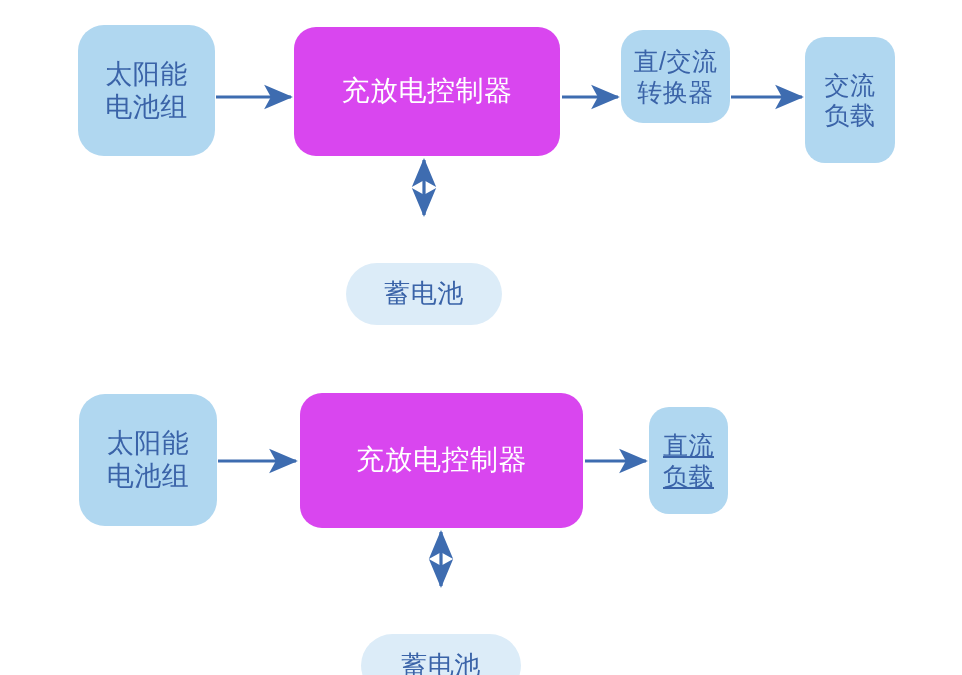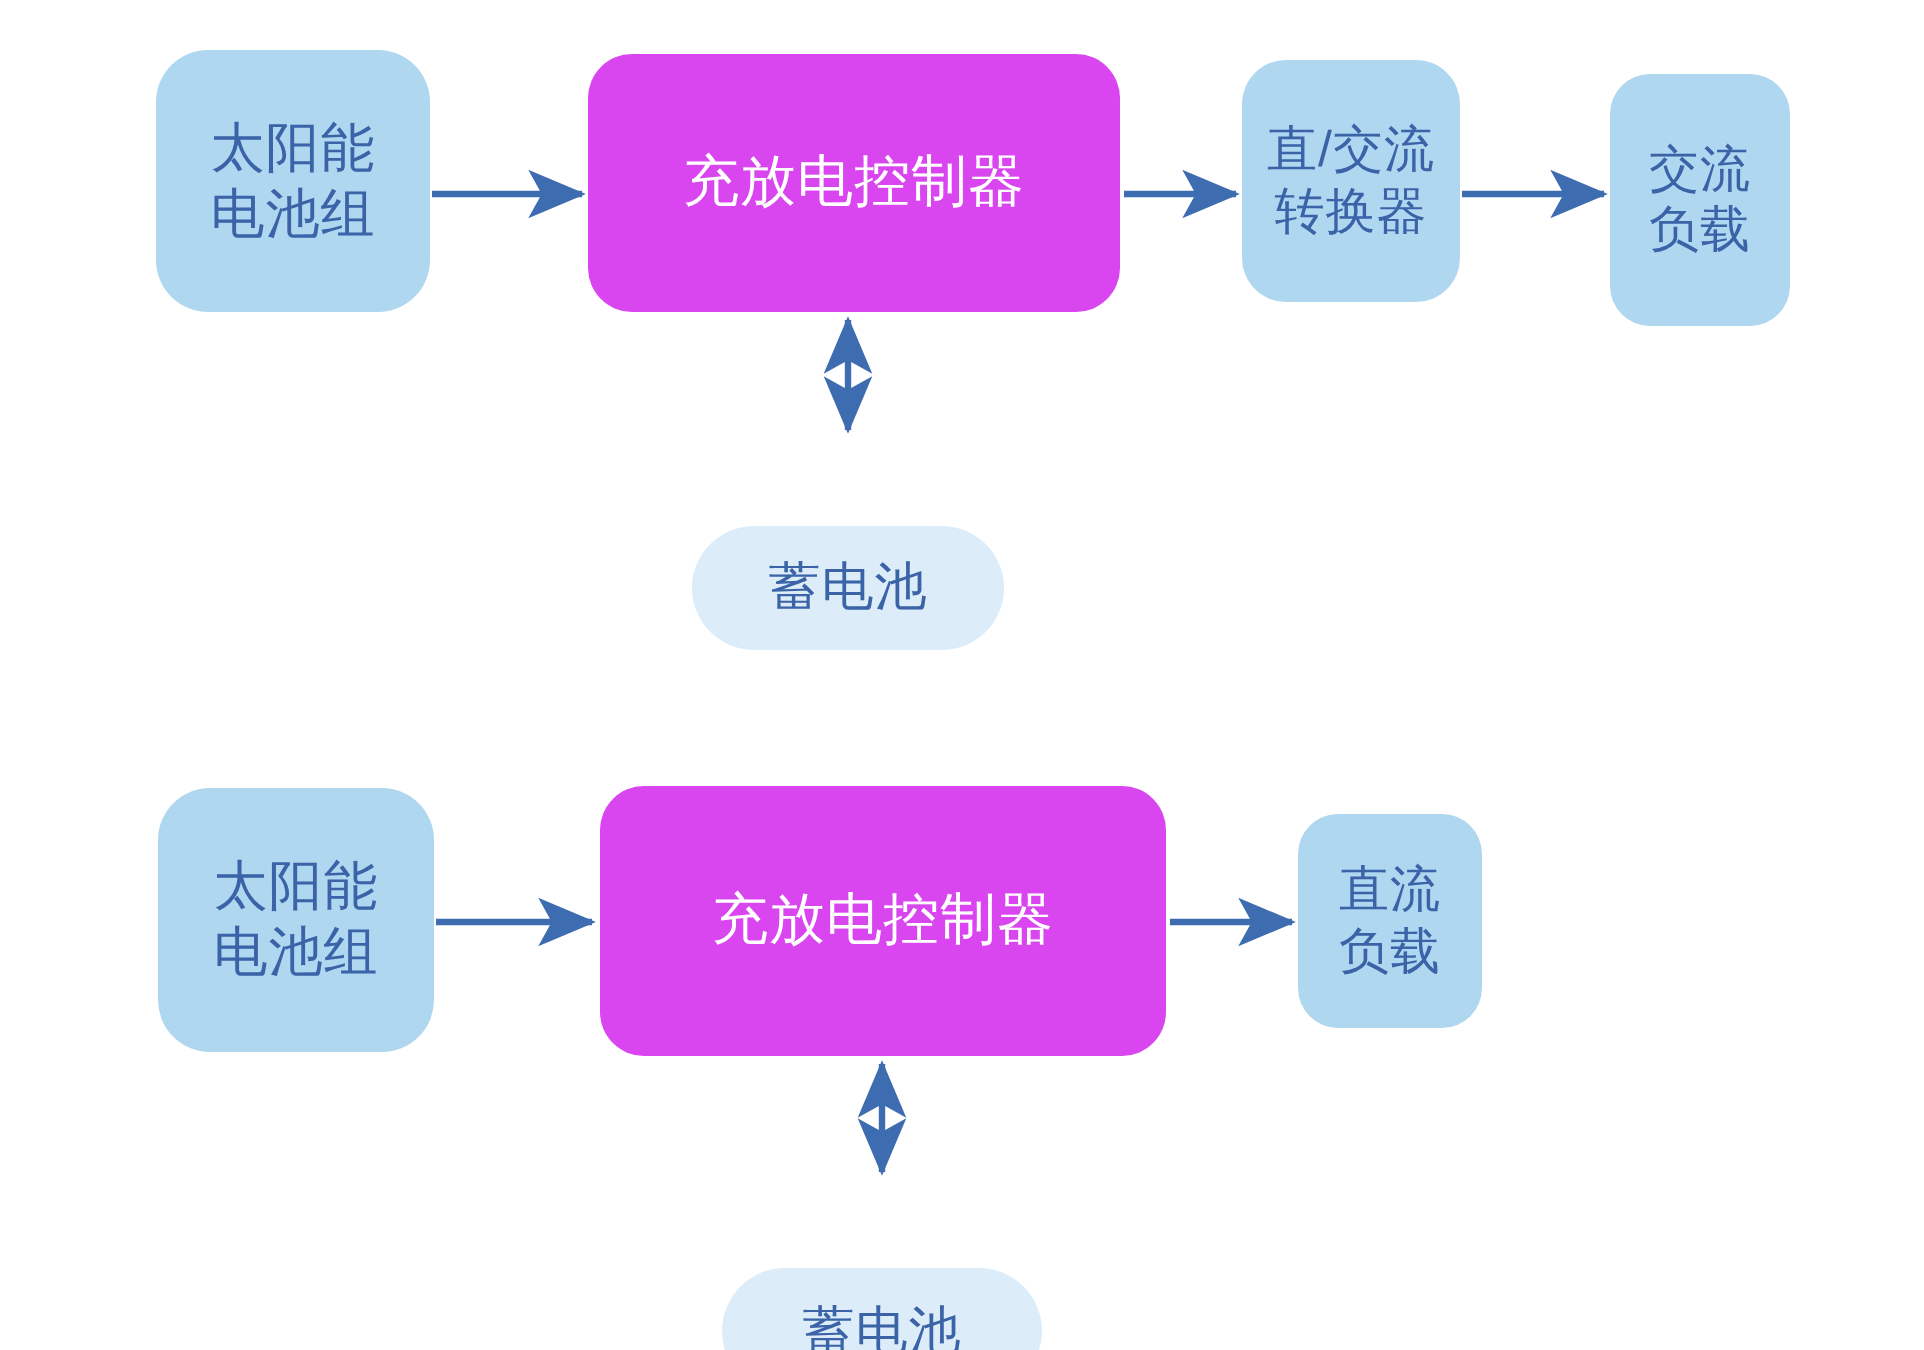--- a/index.html
+++ b/index.html
@@ -85,31 +85,31 @@
     <line x1="585" y1="461" x2="646" y2="461" stroke="#3e6cb0" stroke-width="3.2" marker-end="url(#ah)"></line>
 
     <line x1="441" y1="532" x2="441" y2="586" stroke="#3e6cb0" stroke-width="3.2" marker-end="url(#ah)" marker-start="url(#ah-start)"></line>
   </svg>
 
   <div class="node pale" style="left:78px; top:25px; width:137px; height:131px; font-size:27px;">太阳能
 电池组</div>
 
   <div class="node deep" style="left:294px; top:27px; width:266px; height:129px; font-size:28px;">充放电控制器</div>
 
-  <div class="node pale" style="left:621px; top:30px; width:109px; height:121px; font-size:25px; border-radius:22px;">直/交流
+  <div class="node pale" style="left:621px; top:30px; width:109px; height:93px; font-size:25px; border-radius:22px;">直/交流
 转换器</div>
 
   <div class="node pale" style="left:805px; top:37px; width:90px; height:126px; font-size:25px; border-radius:20px;">交流
 负载</div>
 
   <div class="node faint" style="left:346px; top:220px; width:156px; height:62px; font-size:26px;">蓄电池</div>
 
   <div class="node pale" style="left:79px; top:394px; width:138px; height:132px; font-size:27px;">太阳能
 电池组</div>
 
   <div class="node deep" style="left:300px; top:393px; width:283px; height:135px; font-size:28px;">充放电控制器</div>
 
-  <div class="node pale" style="left:649px; top:407px; width:92px; height:107px; font-size:25px; border-radius:20px;">直流
+  <div class="node pale" style="left:649px; top:407px; width:79px; height:107px; font-size:25px; border-radius:20px;text-decoration:underline;">直流
 负载</div>
 
   <div class="node faint" style="left:361px; top:591px; width:160px; height:63px; font-size:26px;">蓄电池</div>
 
 </div>
 
 </body></html>

